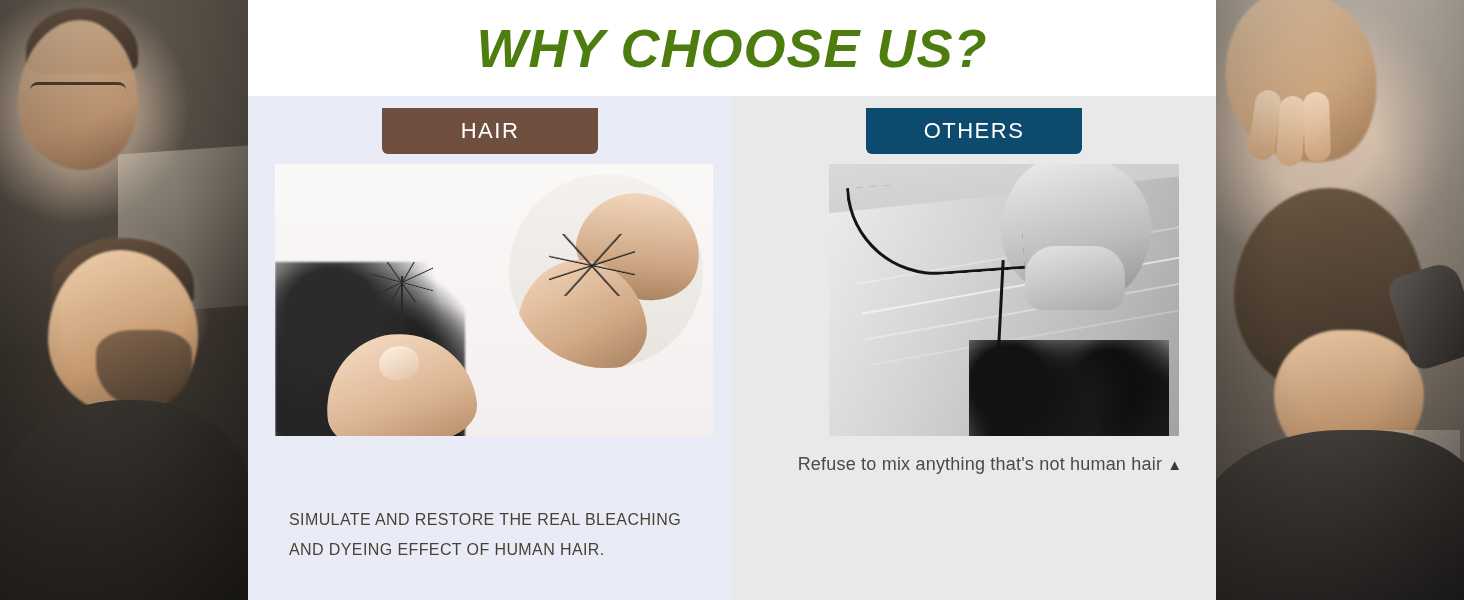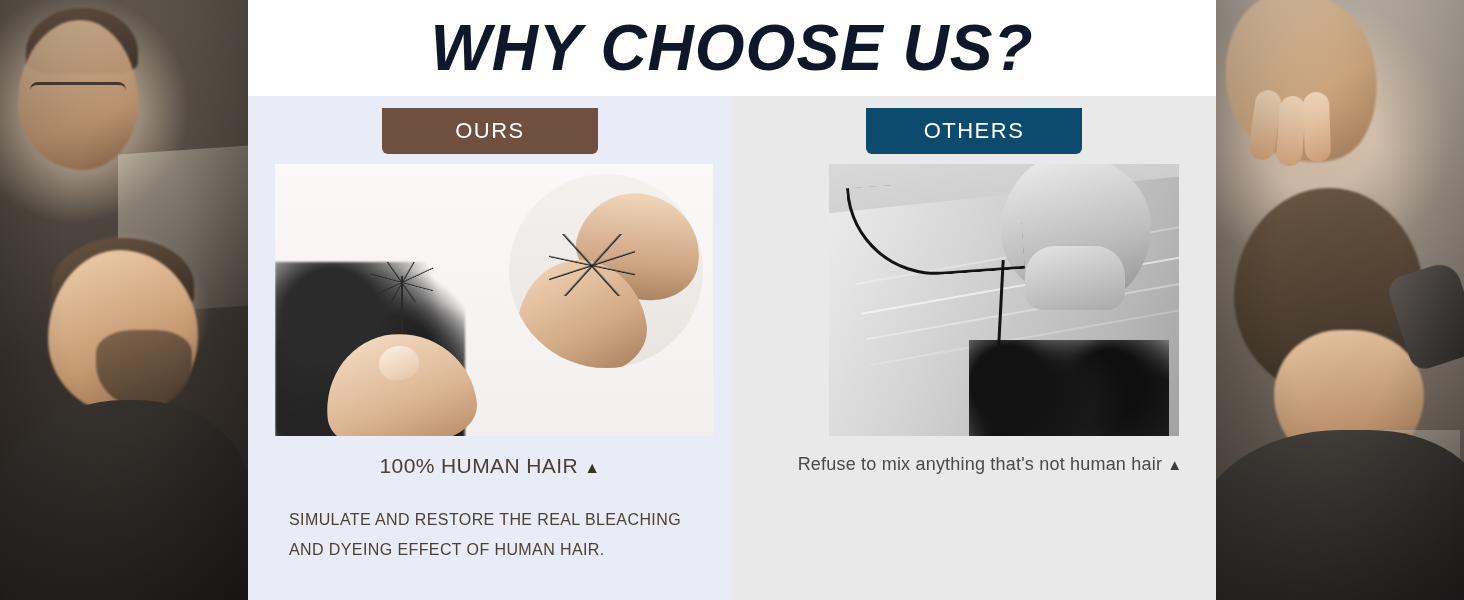--- a/index.html
+++ b/index.html
@@ -187,25 +187,25 @@
     position: absolute;
     left: 0; top: 0;
     width: 968px;
     height: 96px;
     background: #ffffff;
     display: flex;
     align-items: center;
     justify-content: center;
   }
   .title {
-    font-size: 64px;
+    font-size: 54px;
     font-weight: bold;
     font-style: italic;
     letter-spacing: 1px;
-    color: #0f172a;
+    color: #4d7c0f;
     white-space: nowrap;
     font-family: "Liberation Sans", sans-serif;
   }
 
   .columns {
     position: absolute;
     left: 0; top: 96px;
     width: 968px;
     height: 504px;
     display: flex;
@@ -460,39 +460,35 @@
 
   <div class="center">
 
     <div class="title-band">
       <div class="title">WHY CHOOSE US?</div>
     </div>
 
     <div class="columns">
 
       <div class="col col-ours">
-        <div class="pill pill-ours">OURS</div>
+        <div class="pill pill-ours">HAIR</div>
 
         <div class="img-ours">
           <div class="dark-hair"></div>
           <div class="strand"></div>
           <div class="frizz"></div>
           <div class="finger-main"></div>
           <div class="nail"></div>
           <div class="zoom-circle">
             <div class="thumb2"></div>
             <div class="thumb"></div>
             <div class="hairbit"></div>
           </div>
         </div>
 
-        <div class="caption-ours">
-          <span>100% HUMAN HAIR</span>
-          <span class="tri">▲</span>
-        </div>
 
         <div class="desc-ours">SIMULATE AND RESTORE THE REAL BLEACHING AND DYEING EFFECT OF HUMAN HAIR.</div>
       </div>
 
       <div class="col col-others">
         <div class="pill pill-others">OTHERS</div>
 
         <div class="img-others">
           <div class="towel"></div>
           <div class="towel-fold"></div>

